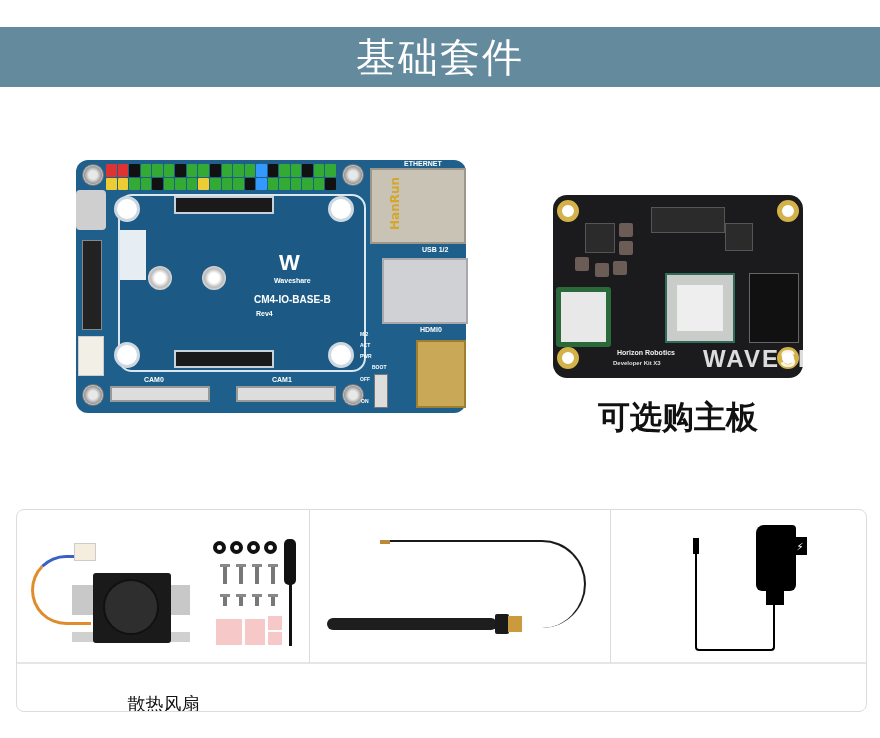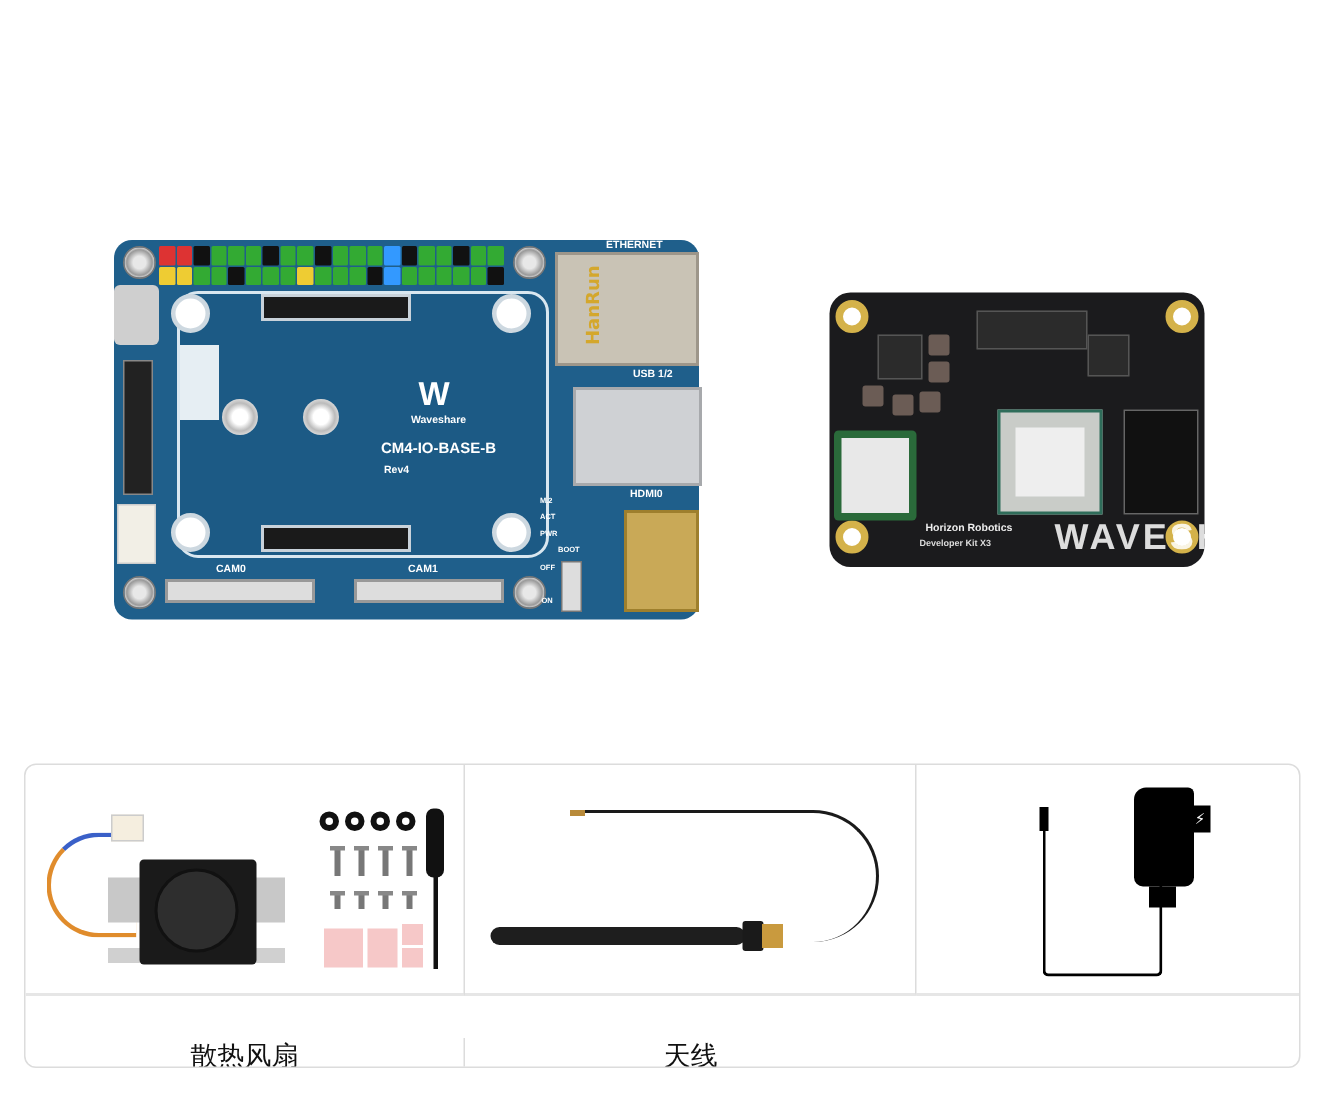--- a/index.html
+++ b/index.html
@@ -102,20 +102,23 @@
   .psu-plug { position: absolute; left: 182px; top: 27px; width: 14px; height: 18px; background: #000; color: #fff; font-size: 10px; display:flex; align-items:center; justify-content:center; }
   .psu-neck { position: absolute; left: 155px; top: 81px; width: 18px; height: 14px; background: #000; }
   .psu-cable { position: absolute; left: 84px; top: 40px; width: 80px; height: 101px; border: 2px solid #000; border-top: none; border-radius: 0 0 4px 4px; }
   .dc-tip { position: absolute; left: 82px; top: 28px; width: 6px; height: 16px; background: #000; }
 </style>
 </head>
 <body>
 
 <div class="page">
 
+  <div class="header-bar">
+    <h1 class="header-title">基础套件</h1>
+  </div>
 
   <div class="io-board">
     <div class="pcb"></div>
     <div class="header-pins" id="pins">
         <div class="pin" style="background: rgb(221, 51, 51);"></div>
         <div class="pin" style="background: rgb(221, 51, 51);"></div>
         <div class="pin" style="background: rgb(17, 17, 17);"></div>
         <div class="pin" style="background: rgb(51, 170, 51);"></div>
         <div class="pin" style="background: rgb(51, 170, 51);"></div>
         <div class="pin" style="background: rgb(51, 170, 51);"></div>
@@ -220,20 +223,21 @@
         <div class="wifi-inner"></div>
       </div>
     <div class="soc">
         <div class="soc-inner"></div>
       </div>
     <div class="ram"></div>
     <span class="silk" style="left:60px;top:165px;font-size:6px;color:#ddd">Developer Kit X3</span>
     <span class="silk" style="left:64px;top:154px;font-size:7px;color:#eee">Horizon Robotics</span>
     <span class="watermark">WAVESHARE</span>
   </div>
+  <div class="module-caption">可选购主板</div>
 
   <div class="acc-grid">
     <div class="acc-img">
       <div class="fan-wire"></div>
       <div class="fan-plug"></div>
       <div class="heatsink"></div>
       <div class="heatsink-base"></div>
       <div class="fan-body">
           <div class="fan-blade"></div>
         </div>
@@ -265,15 +269,14 @@
     </div>
     <div class="acc-img">
       <div class="dc-tip"></div>
       <div class="psu-cable"></div>
       <div class="psu-body"></div>
       <div class="psu-plug">⚡</div>
       <div class="psu-neck"></div>
     </div>
 
     <div class="acc-label">散热风扇</div>
-    <div class="acc-label">天线</div>
   </div>
 </div>
 
 </body></html>

